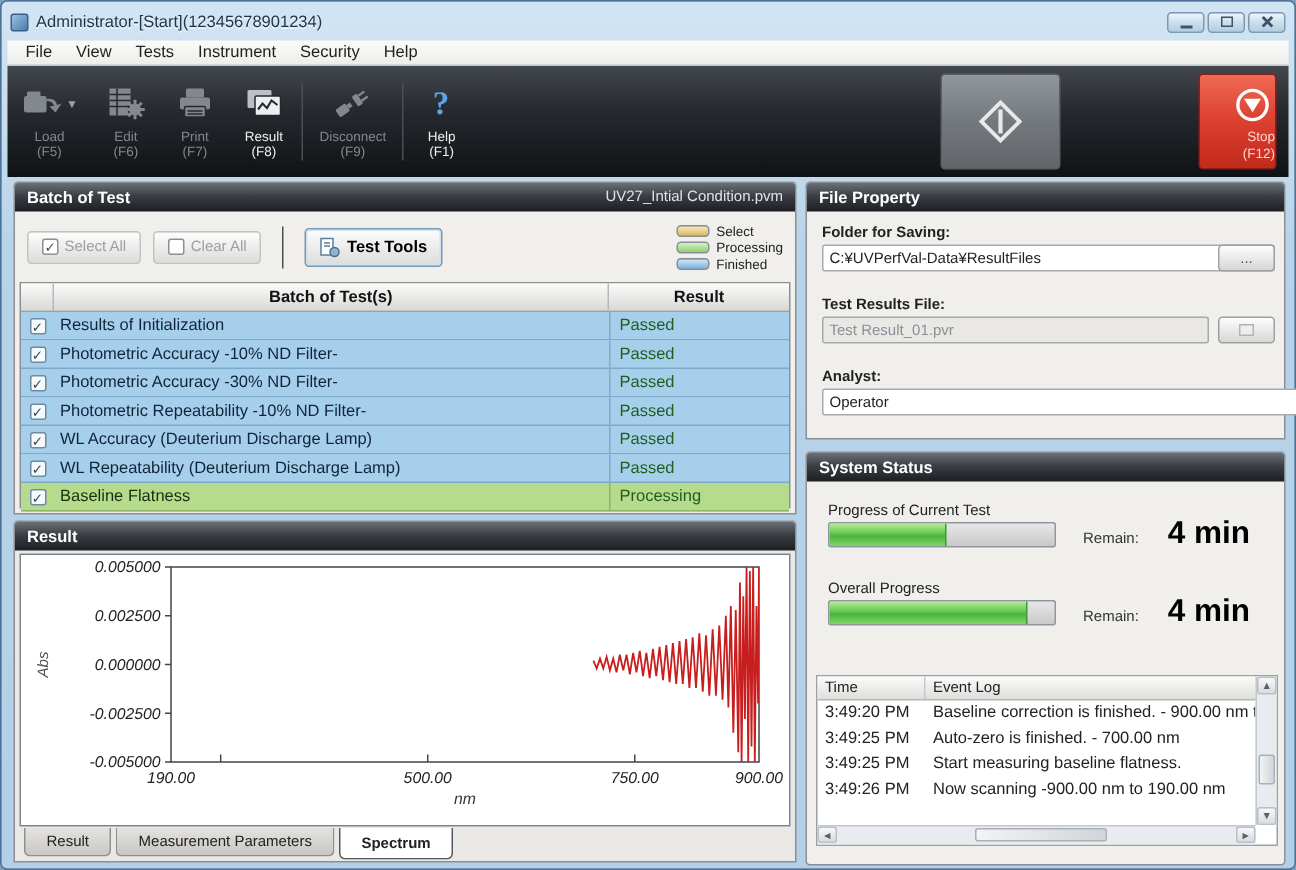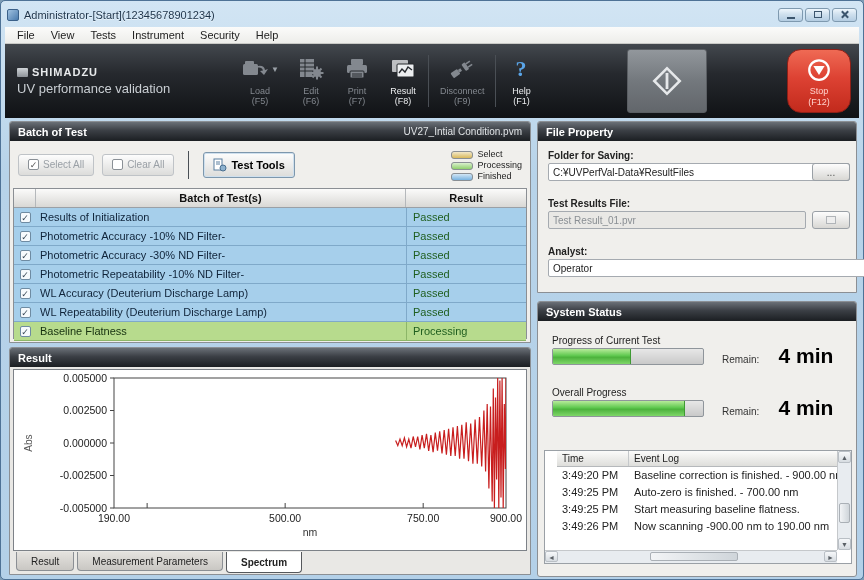--- a/index.html
+++ b/index.html
@@ -44,23 +44,23 @@
   .tbtn { background:none; border:none; display:flex; flex-direction:column; align-items:center;
     justify-content:center; gap:2px; padding:0 9px; height:100%; cursor:default; }
   .tbtn .tb-label { font-size:9px; line-height:10px; text-align:center; white-space:pre; }
   .tbtn.enabled { color:#eceef0; } .tbtn.disabled { color:#83888f; }
   .tb-iconwrap { display:flex; align-items:flex-start; }
   .dd-arrow { font-size:8px; color:#9aa0a7; margin-left:2px; margin-top:8px; }
   .tb-sep { width:1px; height:52px; background:#4a4f55; margin:0 2px; }
   .start-btn { position:absolute; right:152px; top:5px; width:80px; height:64px; border:1px solid #5a5e63;
     border-radius:3px; background:linear-gradient(180deg,#92979c 0%,#73787d 50%,#62666b 100%);
     display:flex; align-items:center; justify-content:center; cursor:default; }
-  .stop-btn { position:absolute; right:8px; top:5px; width:64px; height:64px; border:1px solid #8e1f17;
-    border-radius:14px; background:linear-gradient(180deg,#ef6a54 0%,#dd4233 45%,#c22a1c 100%);
-    display:flex; flex-direction:column; align-items:center; justify-content:center; gap:1px; cursor:default; }
+  .stop-btn { position:absolute; right:8px; top:5px; width:52px; height:64px; border:1px solid #8e1f17;
+    border-radius:3px; background:linear-gradient(180deg,#ef6a54 0%,#dd4233 45%,#c22a1c 100%);
+    display:flex; flex-direction:column; align-items:flex-end; justify-content:center; gap:1px; cursor:default; }
   .stop-btn .tb-label { font-size:9px; line-height:10px; color:#ffd2cc; }
 
   
   .panel { position:absolute; background:#f0efec; border:1px solid #8b8f94; border-radius:3px 3px 0 0; }
   .panel-header { height:19px; border-radius:2px 2px 0 0; padding:0 8px; display:flex; align-items:center;
     background:linear-gradient(180deg,#6a7077 0%,#3b3f45 45%,#1b1e22 100%);
     color:#fff; font-size:11px; font-weight:bold; }
   .panel-header .hdr-right { margin-left:auto; font-weight:normal; font-size:10px; color:#dfe2e5; }
 
   
@@ -68,21 +68,21 @@
   .batch-controls { position:absolute; top:19px; left:0; right:0; height:47px; display:flex; align-items:center; }
   .gbtn { height:22px; border:1px solid #9aa0a6; border-radius:3px; font-size:10px; padding:0 9px;
     background:linear-gradient(180deg,#fdfdfd,#dcdcda); display:flex; align-items:center; gap:4px; cursor:default; }
   .gbtn.disabled { color:#9aa0a6; border-color:#bfc3c7; }
   .gbtn.big { height:26px; font-size:11px; font-weight:bold;
     border-color:#7d97ad; box-shadow:0 0 0 1px #cfe0ee inset; }
   .ctl-sep { width:1px; height:28px; background:#4a4f55; margin:0 14px; }
   .mini-ic { display:inline-block; width:11px; height:11px; border:1px solid #8a9096; border-radius:2px;
     background:#fff; font-size:9px; line-height:10px; text-align:center; color:#555; }
   .legend { margin-left:auto; margin-right:8px; display:flex; flex-direction:column; gap:1px; }
-  .legend-row { display:flex; align-items:flex-end; gap:4px;padding-left:32px; }
+  .legend-row { display:flex; align-items:center; gap:4px;padding-left:32px; }
   .legend-swatch { width:22px; height:8px; border-radius:3px; border:1px solid #8a8f94; }
   .legend-label { font-size:9px; color:#222; }
   .batch-table { position:absolute; top:66px; left:3px; right:3px; bottom:3px; border:1px solid #8b8f94; background:#fff; }
   .thead { display:flex; height:19px; background:linear-gradient(180deg,#fbfbfa,#d9d8d5);
     border-bottom:1px solid #9aa0a6; font-size:11px; font-weight:bold; color:#111; }
   .thead .c1 { width:22px; border-right:1px solid #b5b8bb; }
   .thead .c2 { flex:1; text-align:center; line-height:18px; border-right:1px solid #b5b8bb; }
   .thead .c3 { width:120px; text-align:center; line-height:18px; }
   .trow { display:flex; height:19px; font-size:11px; align-items:center; border-bottom:1px solid #7fa9c9; }
   .trow.finished { background:#a6cfeb; }
@@ -90,21 +90,21 @@
   .trow .c1 { width:22px; display:flex; justify-content:center; }
   .trow .c2 { flex:1; color:#10243a; padding-left:4px; border-right:1px solid #7fa9c9; align-self:stretch; display:flex; align-items:center; }
   .trow.processing .c2 { border-right-color:#8cb668; color:#15300e; }
   .trow .c3 { width:119px; padding-left:6px; font-weight:normal; }
   .res-text { font-size:11px; color:#1f5e1f; }
   .cbx { width:11px; height:11px; border:1px solid #6e8ba2; background:#f6fafd; border-radius:2px;
     font-size:9px; line-height:10px; text-align:center; color:#3a4a58; }
 
   
   #result-panel { left:8px; top:346px; width:522px; height:228px; background:#e9e8e5; }
-  .chart-box { position:absolute; top:21px; left:3px; right:3px; height:182px; background:#fff; border:1px solid #7d8288; }
+  .chart-box { position:absolute; top:21px; left:3px; right:3px; height:182px; background:#fff; border:1px solid #7d8288;font-style:italic; }
   .tabs { position:absolute; top:204px; left:6px; right:6px; height:22px; display:flex; gap:3px; }
   .tab { height:19px; padding:0 14px; font-size:10px; color:#222; border:1px solid #8b8f94; border-top:none;
     border-radius:0 0 4px 4px; background:linear-gradient(180deg,#e4e2de,#c9c7c3); display:flex;
     align-items:center; cursor:default; }
   .tab.active { background:#fff; font-weight:bold; height:21px; border-color:#55585c; }
 
   
   #file-panel { left:536px; top:120px; width:320px; height:172px; }
   .fld-label { position:absolute; font-size:10px; font-weight:bold; color:#222; left:10px; }
   .fld-input { position:absolute; left:10px; height:18px; border:1px solid #a5aab0; background:#fff;
@@ -119,21 +119,21 @@
   #status-panel { left:536px; top:300px; width:320px; height:276px; border-radius:3px 3px 3px 3px; }
   .prog-label { position:absolute; left:14px; font-size:10px; color:#222; }
   .prog-track { position:absolute; left:14px; width:152px; height:17px; border:1px solid #8f959b;
     border-radius:2px; background:linear-gradient(180deg,#e7e7e7,#c9c9c9); overflow:hidden; }
   .prog-fill { height:100%; background:linear-gradient(180deg,#b7eb9a 0%,#5ec84e 45%,#4cb23c 55%,#7fd768 100%);
     border-right:1px solid #3f9a33; }
   .remain-lbl { position:absolute; left:184px; font-size:10px; color:#333; }
   .remain-val { position:absolute; left:228px; width:80px; text-align:center; font-size:21px; font-weight:bold; color:#000; }
 
   .eventlog { position:absolute; left:6px; top:148px; width:308px; height:114px; border:1px solid #9aa0a6;
-    background:#fff;padding-left:12px; }
+    background:#fff; }
   .el-head { display:flex; height:16px; background:linear-gradient(180deg,#fbfbfa,#dededb);
     border-bottom:1px solid #b5b8bb; font-size:10px; color:#222; }
   .el-head .t { width:72px; padding-left:5px; border-right:1px solid #c5c8cb; line-height:15px; }
   .el-head .e { flex:1; padding-left:5px; line-height:15px; }
   .el-row { display:flex; height:17px; font-size:11px; color:#222; }
   .el-row .t { width:72px; padding-left:5px; line-height:17px; }
   .el-row .e { flex:1; padding-left:5px; line-height:17px; white-space:nowrap; overflow:hidden; }
   .vscroll { position:absolute; right:0; top:0; width:14px; bottom:13px; background:#e8ecf0; border-left:1px solid #c5c8cb; }
   .hscroll { position:absolute; left:0; right:14px; bottom:0; height:13px; background:#e8ecf0; border-top:1px solid #c5c8cb; }
   .sb-arrow { position:absolute; font-size:7px; color:#5a6066; width:13px; height:12px; text-align:center; line-height:12px;
@@ -166,27 +166,20 @@
   <div class="menubar" id="menubar">
       <div class="menu-item">File</div>
       <div class="menu-item">View</div>
       <div class="menu-item">Tests</div>
       <div class="menu-item">Instrument</div>
       <div class="menu-item">Security</div>
       <div class="menu-item">Help</div>
     </div>
 
   <div class="toolbar">
-    <div class="brand">
-      <div class="brand-logo">
-        <span class="logo-mark"></span>
-        <span>SHIMADZU</span>
-      </div>
-      <div class="brand-sub">UV performance validation</div>
-    </div>
     <div class="tb-buttons" id="tb-buttons">
         <button class="tbtn disabled">
           <span class="tb-iconwrap">
             <span><svg width="28" height="24" viewBox="0 0 28 24">
                 <rect x="2" y="7" width="15" height="11" rx="1.5" fill="currentColor"></rect>
                 <rect x="4" y="4" width="9" height="4" rx="1" fill="currentColor"></rect>
                 <path d="M17 9 q6 -1 7 4 l3 -1 -4 6 -4 -4 3 -0.5 q-1 -3.5 -5 -3z" fill="currentColor"></path>
               </svg></span>
             <span class="dd-arrow">▼</span>
           </span>

